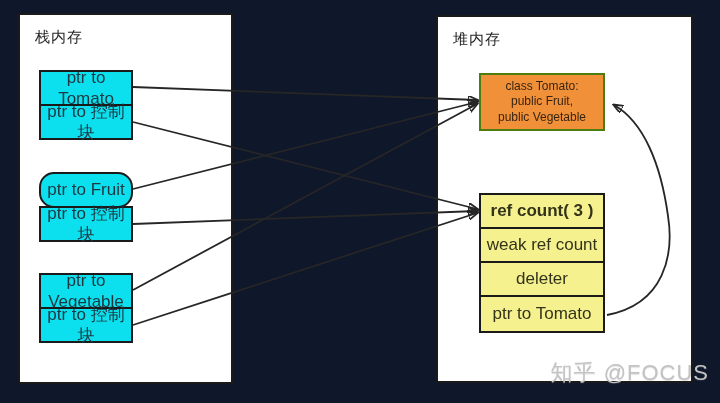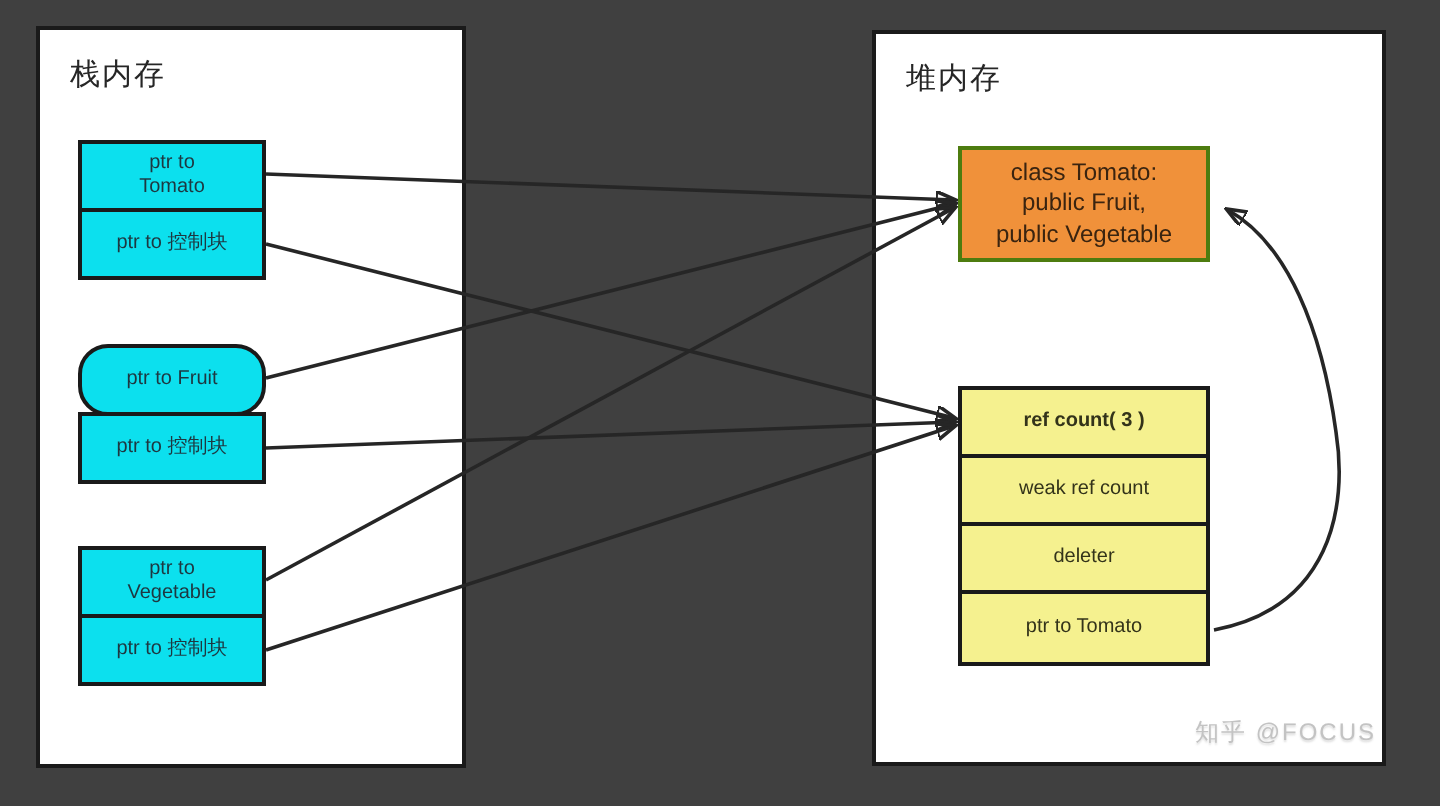--- a/index.html
+++ b/index.html
@@ -3,21 +3,21 @@
 <meta charset="utf-8">
 <style>
   * { margin:0; padding:0; box-sizing:border-box; }
   body {
     font-family: "Liberation Sans", "DejaVu Sans", sans-serif;
     background:#ffffff;
   }
   .canvas {
     position:relative;
     width:720px; height:403px;
-    background:#404040;
+    background:#0f172a;
     overflow:hidden;
     color:#2d2d2d;
     text-decoration:underline;
   }
   .panel {
     position:absolute;
     border:2px solid #1a1a1a;
     background:#ffffff;
   }
   .panel-stack { left:18px; top:13px; width:215px; height:371px; }
@@ -29,21 +29,21 @@
     color:#262626;
     letter-spacing:1px;
   }
   .cell {
     position:absolute;
     border:2px solid #1a1a1a;
     display:flex;
     align-items:center;
     justify-content:center;
     text-align:center;
-    font-size:10px;
+    font-size:17px;
     line-height:1.25;
     white-space:pre-line;
     color:#1e3740;
   }
   .cyan { background:#0ce0ee; left:39px; width:94px; height:36px; }
   .yellow { background:#f5f18f; left:479px; width:126px; color:#33331a; }
   .orange-box {
     position:absolute;
     left:479px; top:73px; width:126px; height:58px;
     background:#f0913a;
@@ -58,22 +58,22 @@
   svg.arrows {
     position:absolute; left:0; top:0;
     width:720px; height:403px;
     pointer-events:none;
   }
   svg.arrows path, svg.arrows line {
     stroke:#262626; stroke-width:1.8; fill:none;
   }
   .watermark {
     position:absolute;
-    right:32px; top:358px;
-    font-size:12px;
+    right:11px; top:358px;
+    font-size:22px;
     color:#c3c3c3;
     text-shadow:0 1px 1px rgba(120,120,120,0.25);
     letter-spacing:1px;
   }
 </style>
 </head>
 <body>
 
 <div class="canvas">
 

